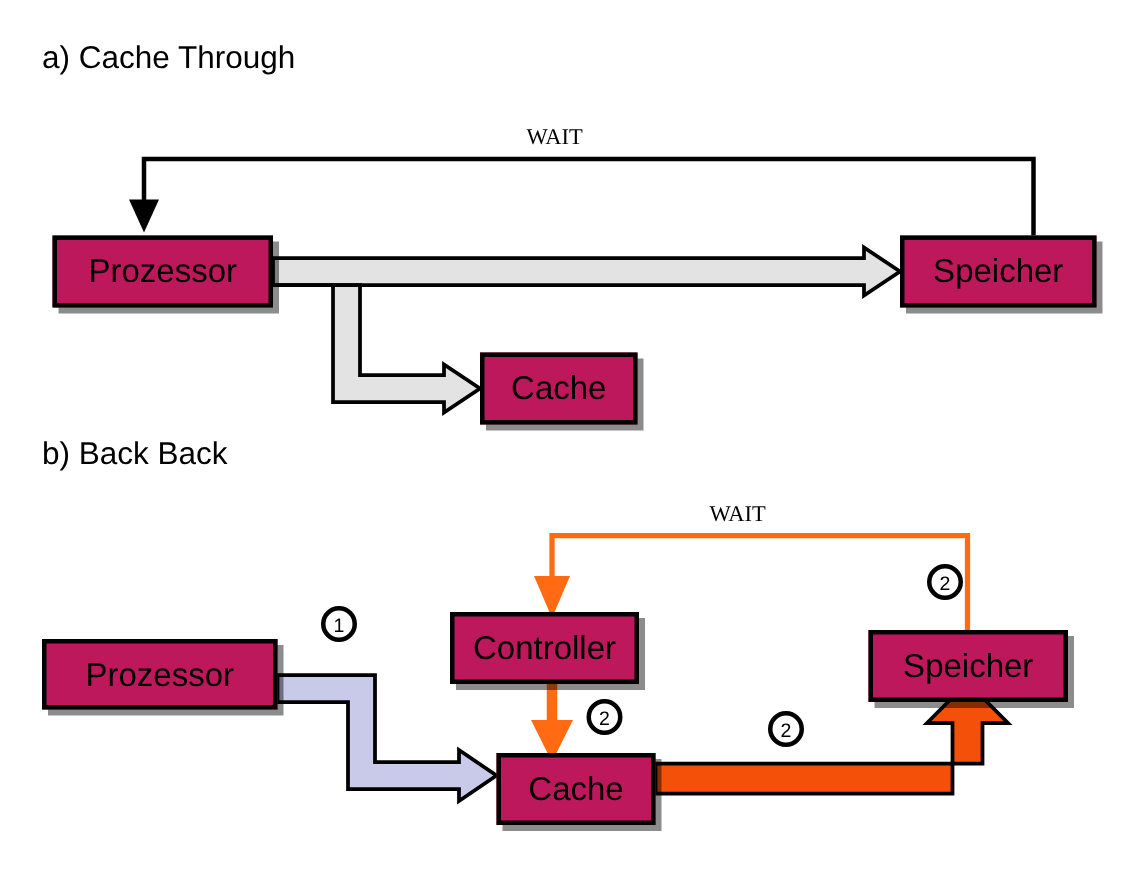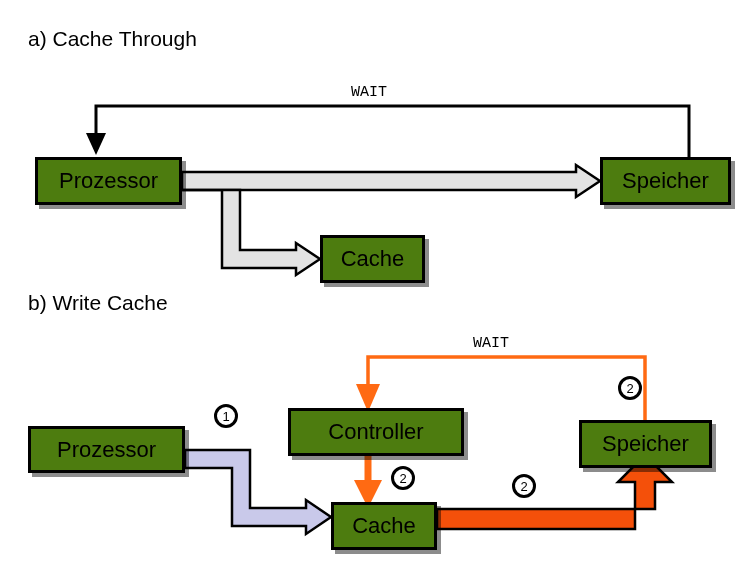--- a/index.html
+++ b/index.html
@@ -26,40 +26,40 @@
     color: #000000;
     white-space: nowrap;
     font-family: "Liberation Sans", sans-serif;
   }
   #title-a { left: 28px; top: 27px; }
   #title-b { left: 28px; top: 291px; }
 
   .node-box {
     position: absolute;
     box-sizing: border-box;
-    background: #4d7c0f;
+    background: #be185d;
     border: 3px solid #000000;
     box-shadow: 4px 4px 0 0 rgba(0,0,0,0.45);
     display: flex;
     align-items: center;
     justify-content: center;
     font-size: 22px;
     color: #000000;
     font-family: "Liberation Sans", sans-serif;
     white-space: nowrap;
     z-index: 5;
   }
 
   .wait-label {
     position: absolute;
     font-size: 15px;
     color: #000000;
     white-space: nowrap;
     z-index: 6;
-    font-family: Liberation Mono, monospace;
+    font-family: Liberation Serif, serif;
   }
 
   .step-badge {
     position: absolute;
     width: 24px;
     height: 24px;
     border: 3px solid #000000;
     border-radius: 50%;
     background: #ffffff;
     box-sizing: border-box;
@@ -150,25 +150,25 @@
 <div class="section-title" id="title-a">a) Cache Through</div>
 
 <div class="node-box" id="wt-prozessor" style="left:35px; top:157px; width:147px; height:48px;">Prozessor</div>
 
 <div class="node-box" id="wt-speicher" style="left:600px; top:157px; width:131px; height:48px;">Speicher</div>
 
 <div class="node-box" id="wt-cache" style="left:320px; top:235px; width:105px; height:48px;">Cache</div>
 
 <div class="wait-label" id="wt-wait" style="left:351px; top:84px;">WAIT</div>
 
-<div class="section-title" id="title-b">b) Write Cache</div>
+<div class="section-title" id="title-b">b) Back Back</div>
 
 <div class="node-box" id="wb-prozessor" style="left:28px; top:426px; width:157px; height:47px;">Prozessor</div>
 
-<div class="node-box" id="wb-controller" style="left:288px; top:408px; width:176px; height:48px;">Controller</div>
+<div class="node-box" id="wb-controller" style="left:300px; top:408px; width:126px; height:48px;">Controller</div>
 
 <div class="node-box" id="wb-speicher" style="left:579px; top:420px; width:133px; height:48px;">Speicher</div>
 
 <div class="node-box" id="wb-cache" style="left:331px; top:502px; width:106px; height:48px;">Cache</div>
 
 <div class="wait-label" id="wb-wait" style="left:473px; top:335px;">WAIT</div>
 
 <div class="step-badge" style="left:214px; top:404px;">1</div>
 
 <div class="step-badge" style="left:391px; top:466px;">2</div>

